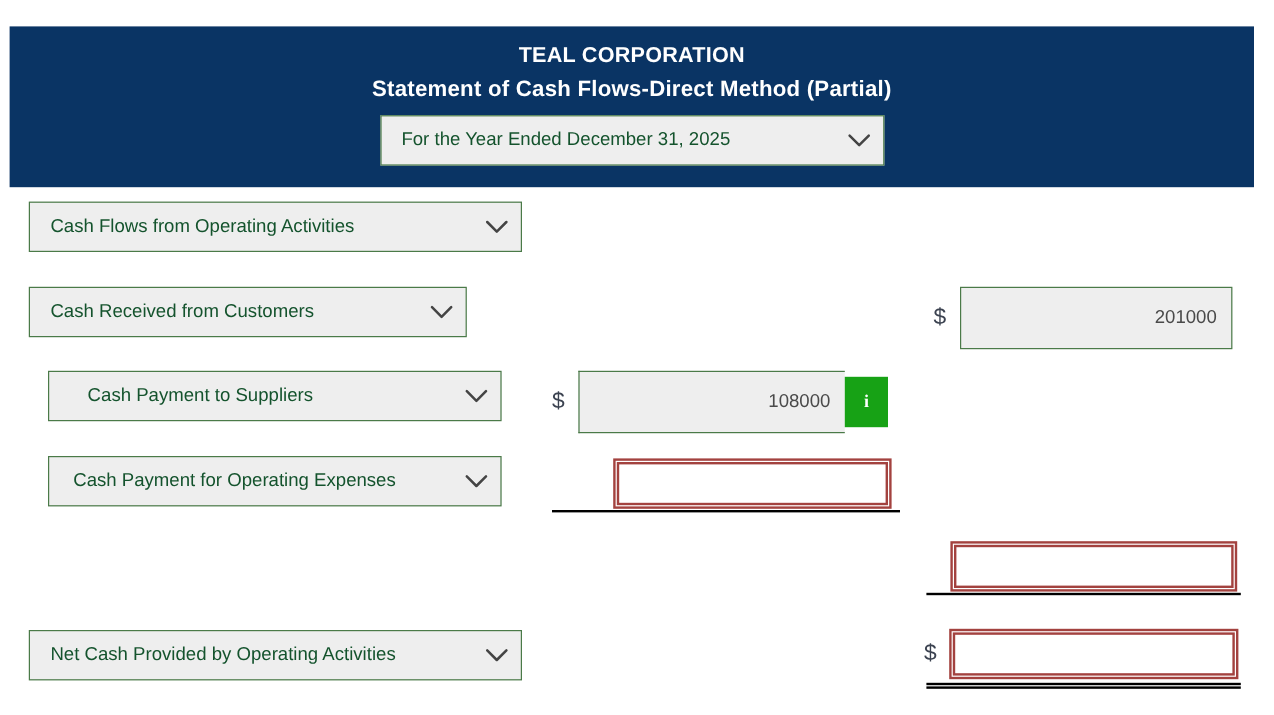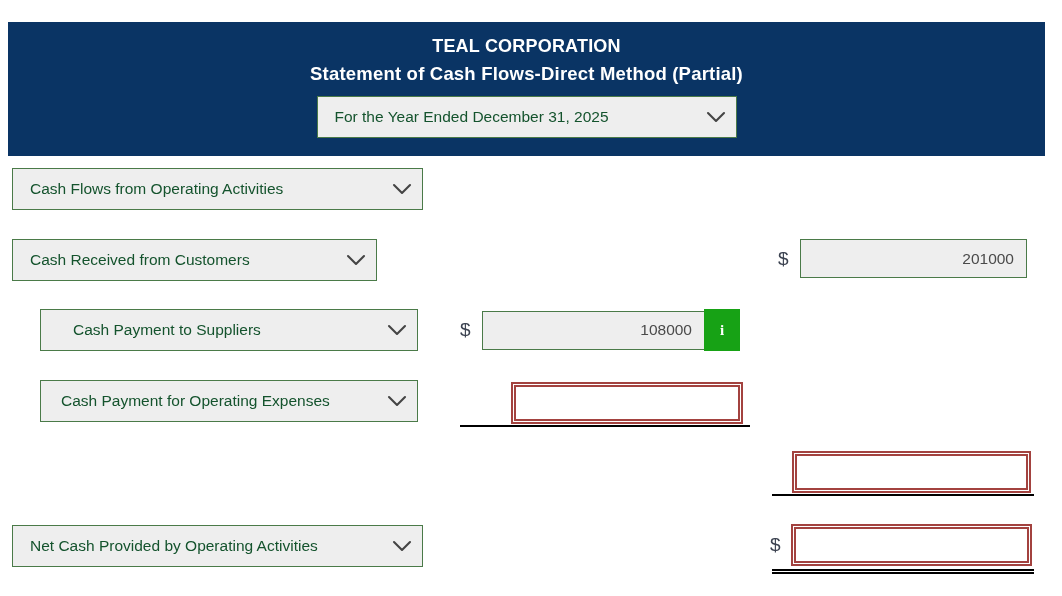--- a/index.html
+++ b/index.html
@@ -68,38 +68,38 @@
     align-items: center;
   }
   .sel .caret svg { display: block; }
 
   
   .row { position: absolute; left: 0; width: 1062px; }
 
   .lbl-cell { position: absolute; }
 
   
-  .ind0 { left: 12px; }
+  .ind0 { left: 24px; }
   .ind1 { left: 40px; }
 
   
   .amt-cell { position: absolute; display: flex; align-items: center; }
   .dollar {
     font-size: 19px;
     color: #3b4250;
     font-family: "Liberation Sans", sans-serif;
     width: 22px;
     flex: 0 0 auto;
   }
 
   
   .inp-green {
     background: #eeeeee;
     border: 1px solid #4a7a48;
-    height: 39px;
+    height: 52px;
     font-size: 15.5px;
     color: #4a4a4a;
     text-align: right;
     padding: 0 12px;
     display: flex;
     align-items: center;
     justify-content: flex-end;
     font-family: "Liberation Sans", sans-serif;
   }
 

